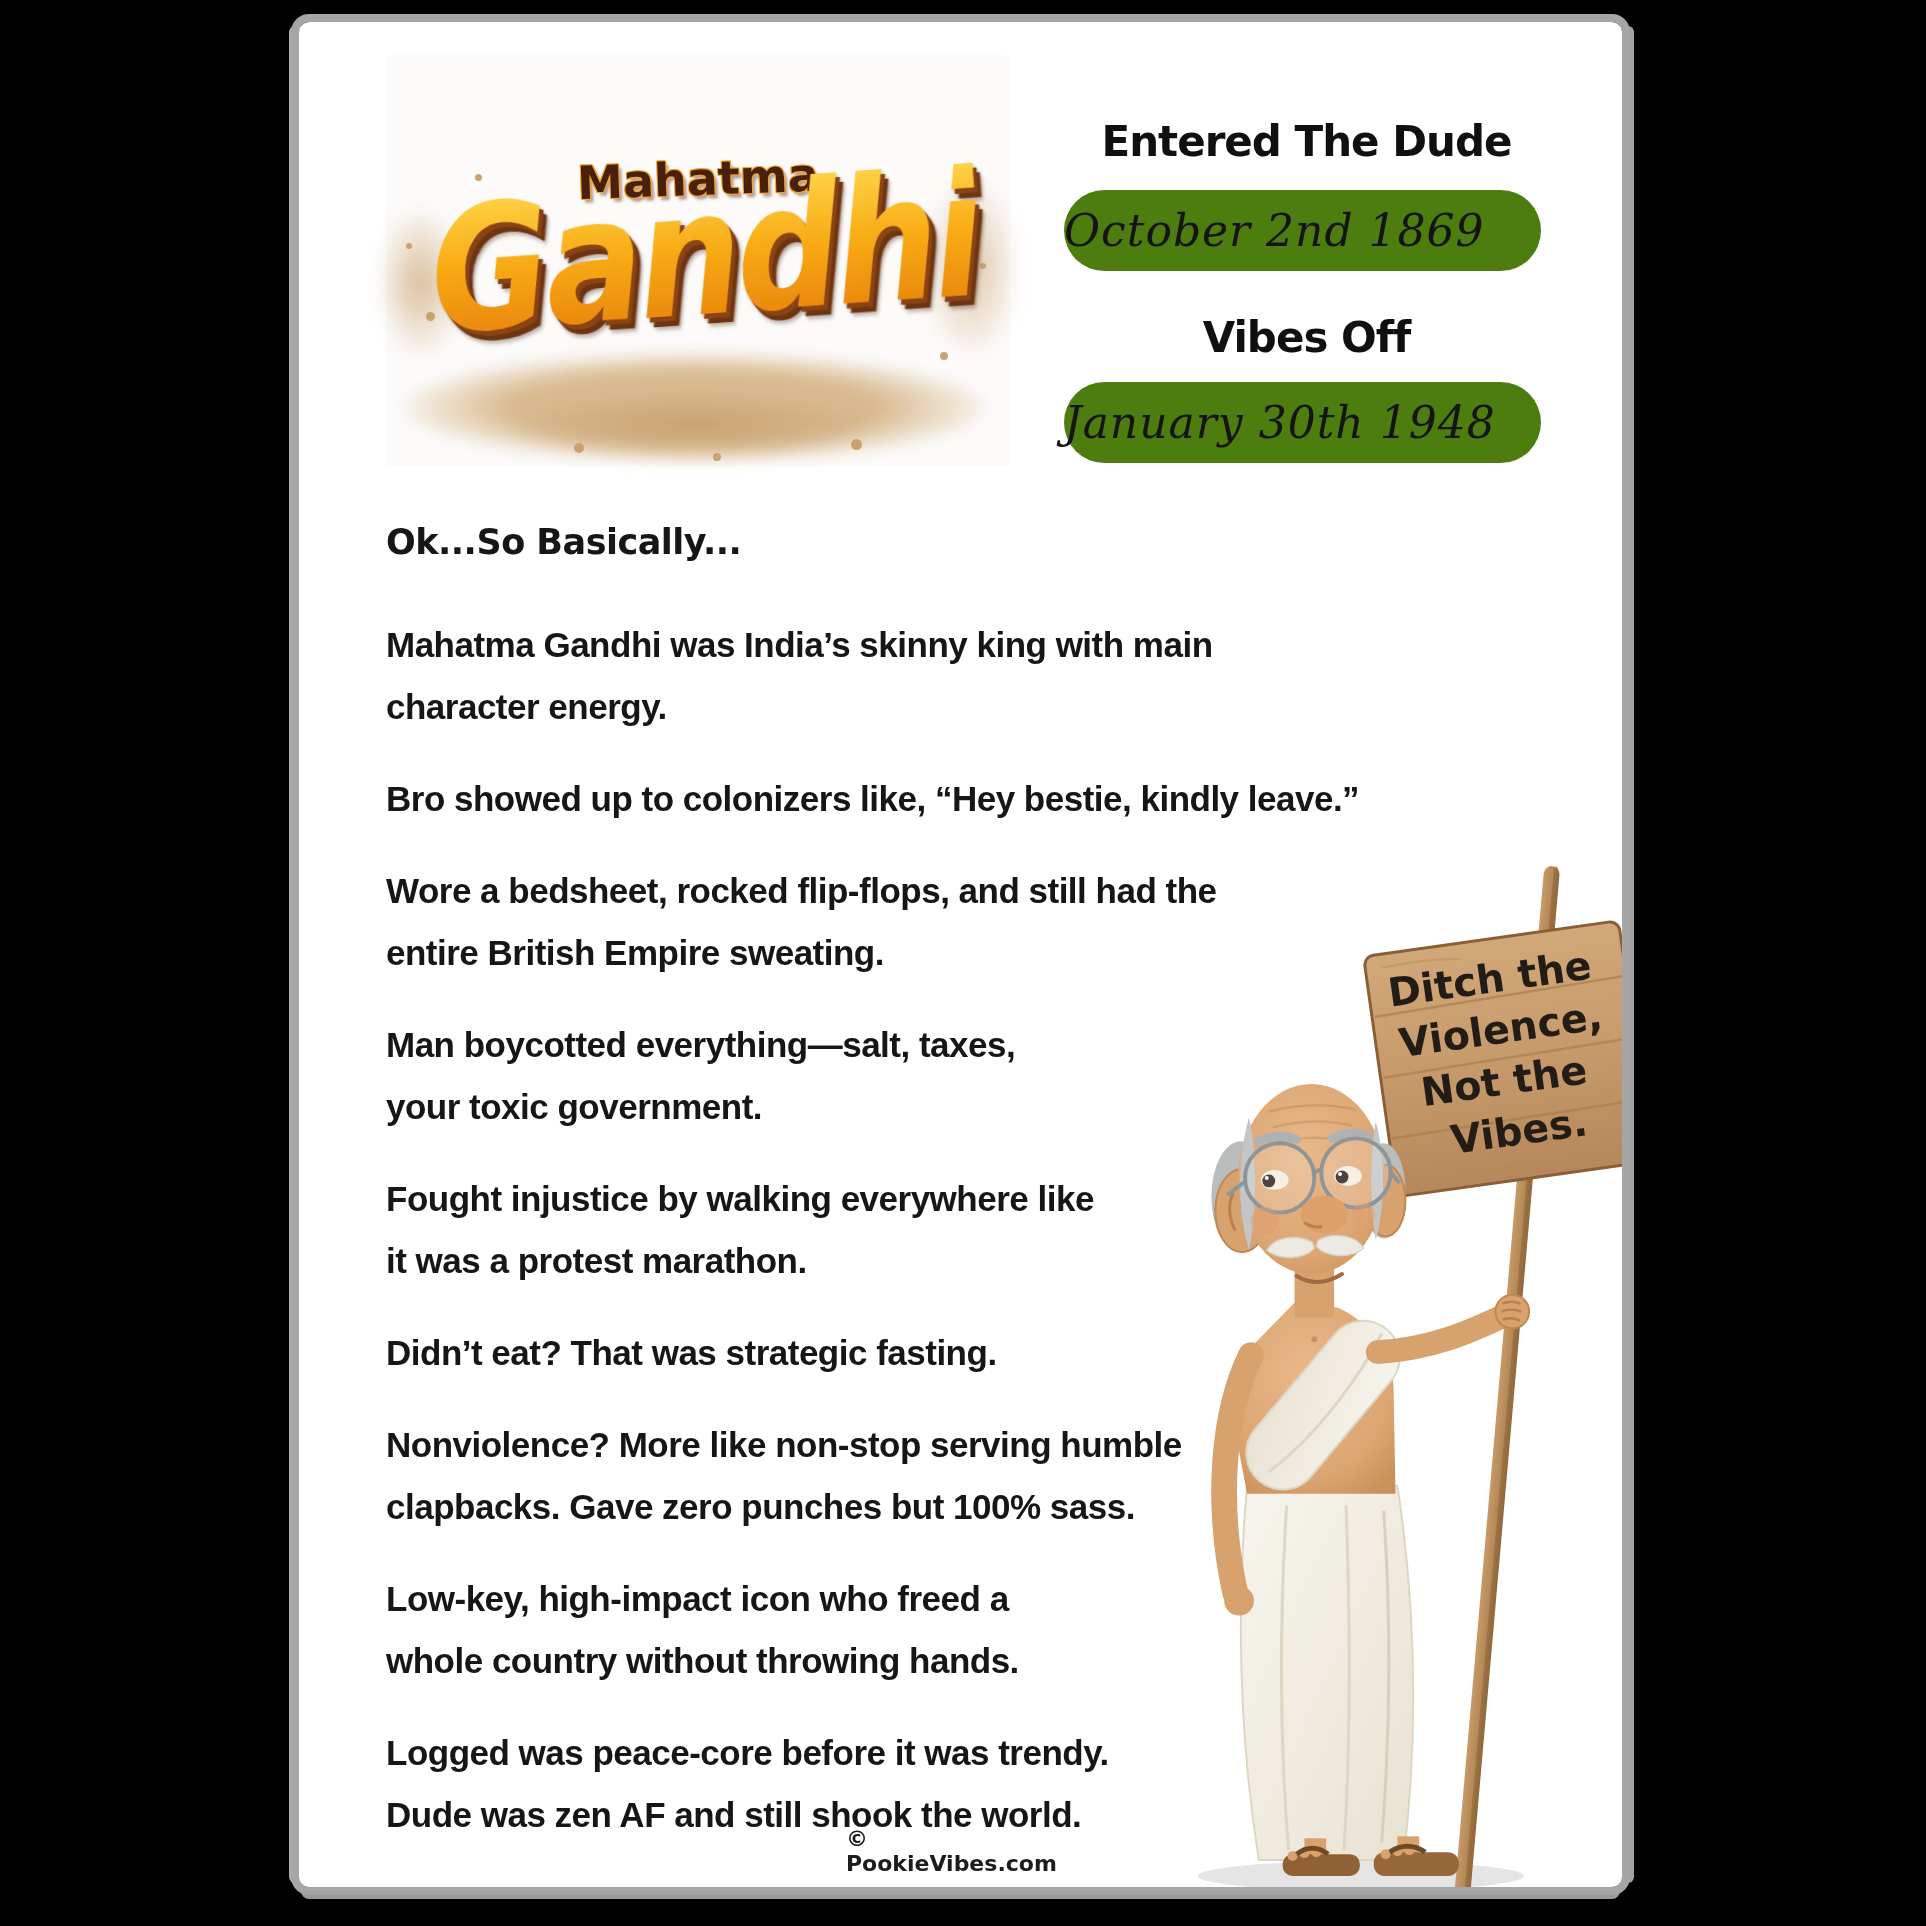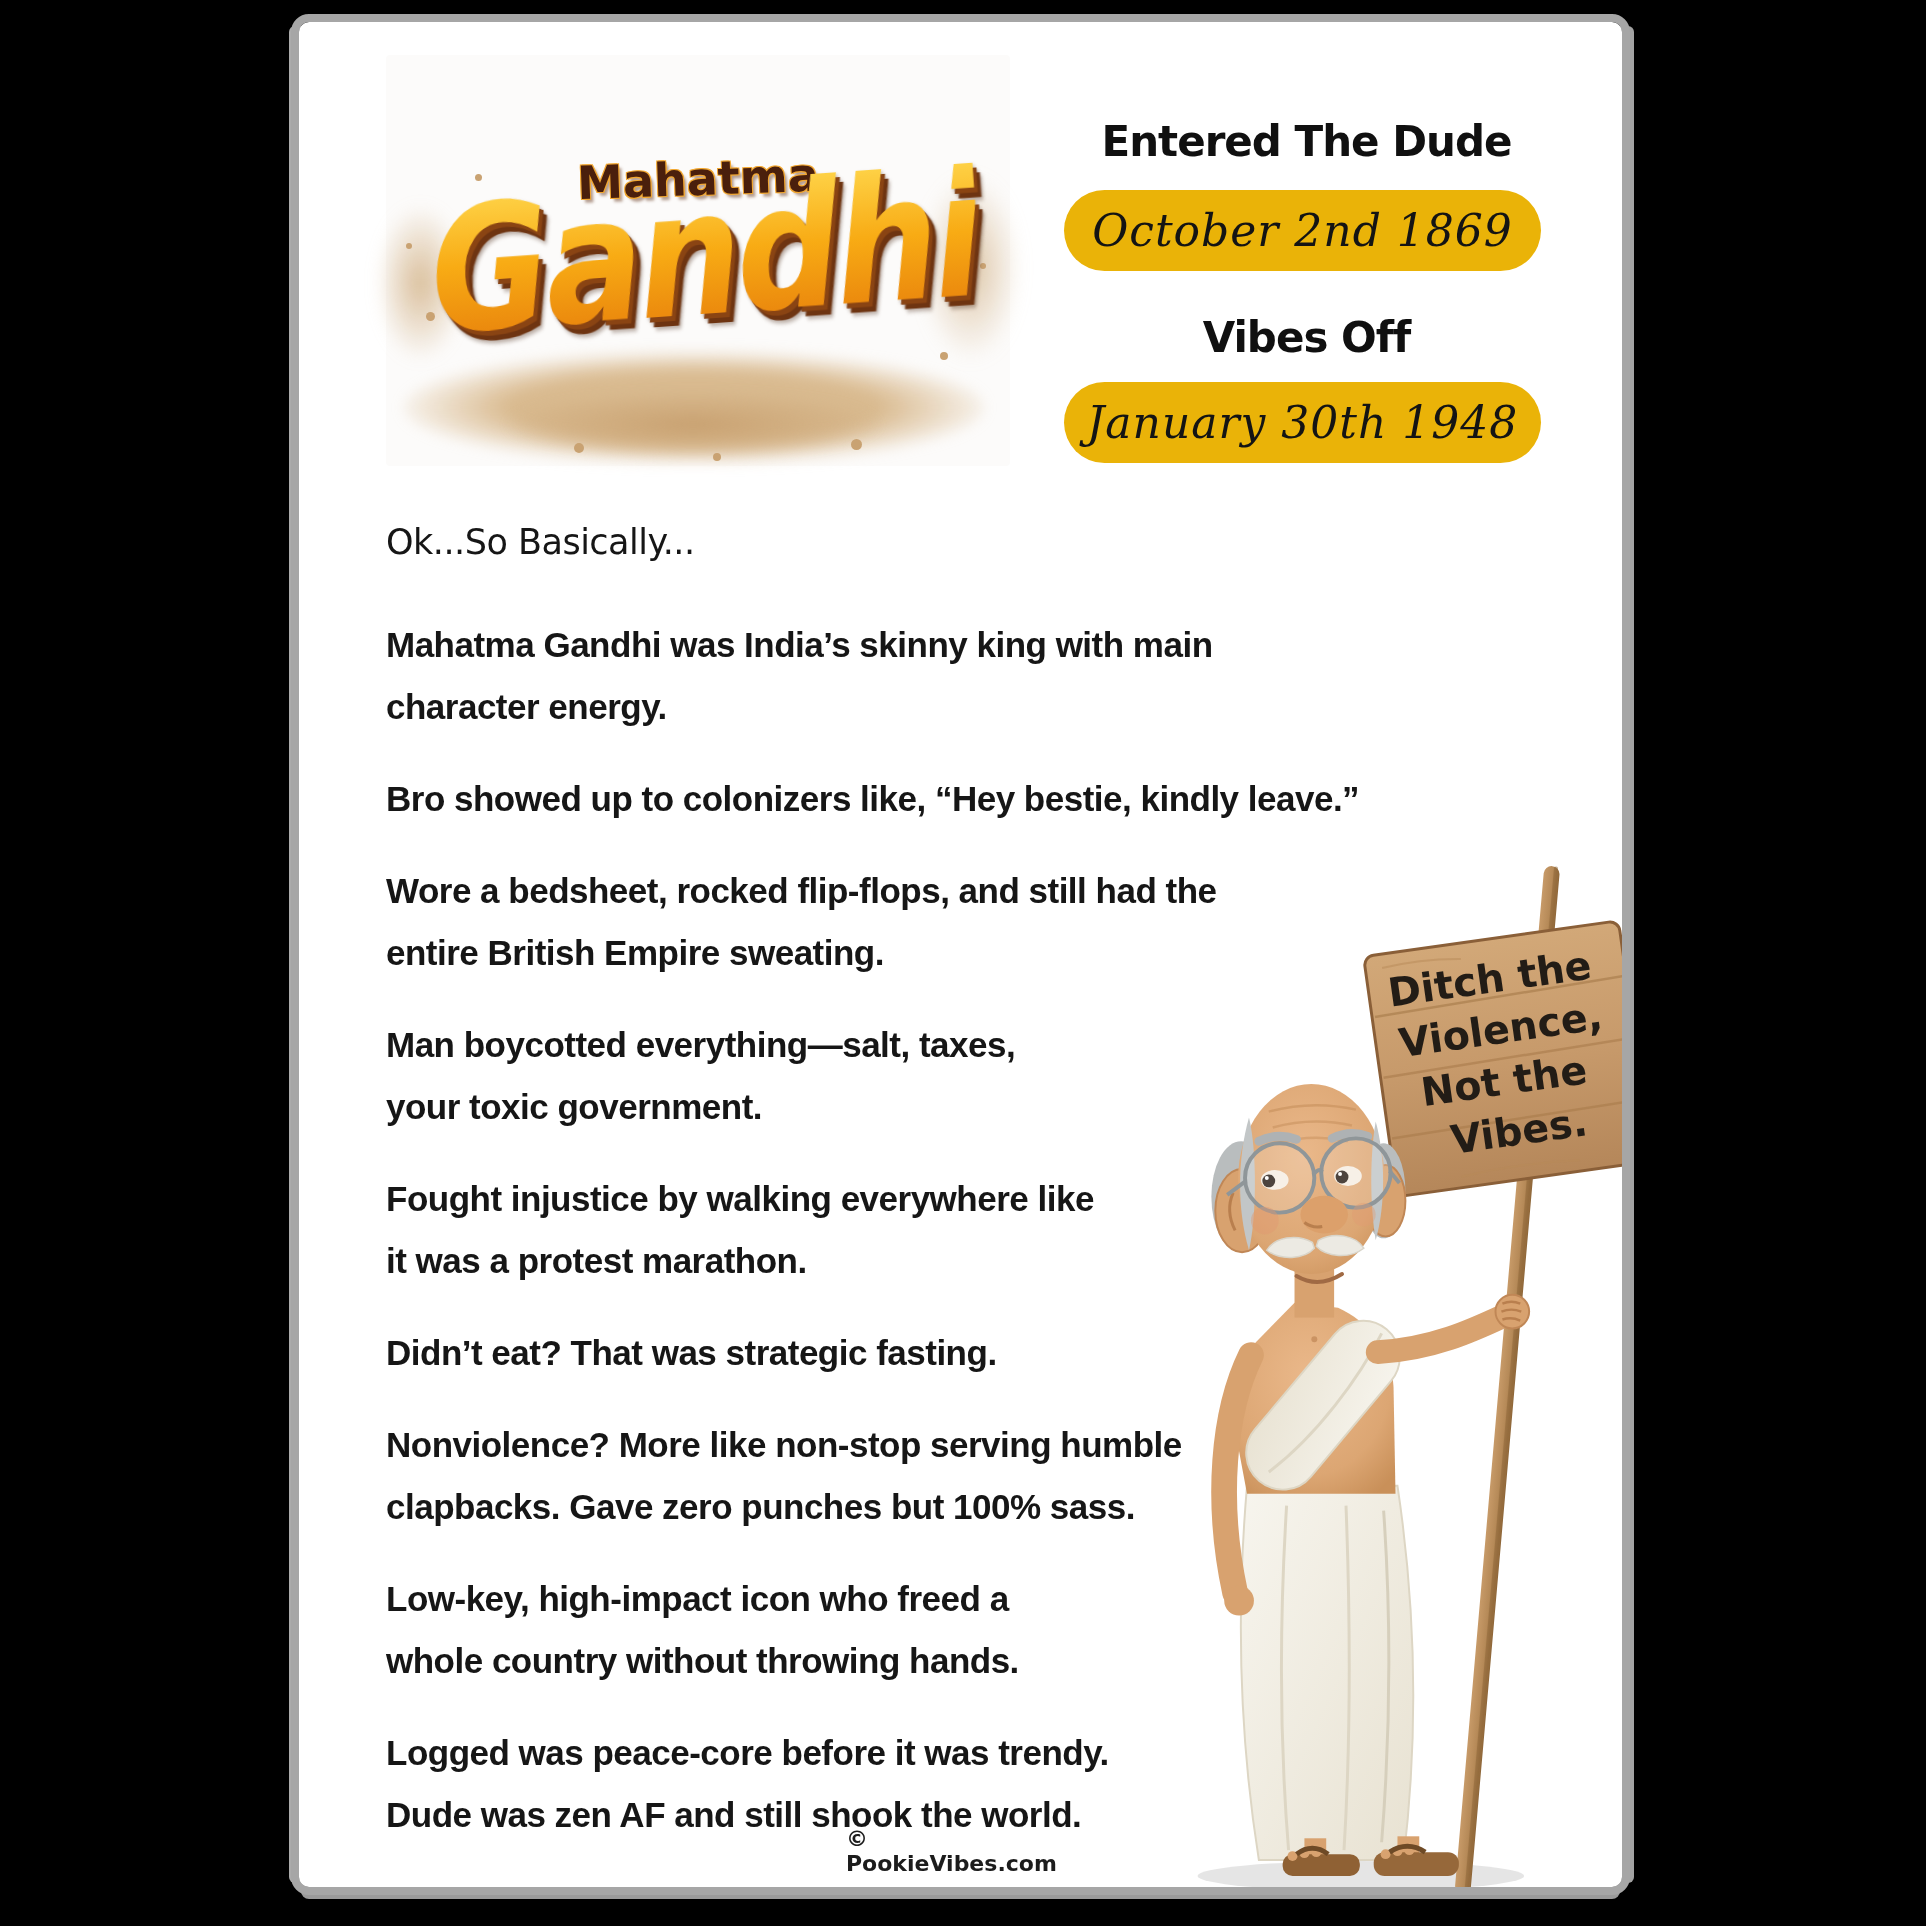--- a/index.html
+++ b/index.html
@@ -51,33 +51,33 @@
   
   .hdr-label{
     position:absolute;left:765px;width:485px;text-align:center;
     font-family:"DejaVu Sans", sans-serif;
     font-size:42px;font-weight:bold;color:#101010;letter-spacing:-1px;
   }
   .lbl-entered{top:95px;}
   .lbl-logged{top:291px;}
   .pill{
     position:absolute;left:765px;width:477px;height:81px;border-radius:41px;
-    background:#eab308;display:flex;align-items:center;justify-content:center;
+    background:#4d7c0f;display:flex;align-items:center;
   }
   .pill-entered{top:168px;}
   .pill-logged{top:360px;}
   .pill-text{
     font-family:"DejaVu Serif", serif;
     font-style:italic;font-size:44px;color:#141414;letter-spacing:1px;
   }
   
   .intro{
     position:absolute;left:87px;top:500px;
     font-family:"DejaVu Sans", sans-serif;
-    font-size:35px;font-weight:normal;color:#161616;letter-spacing:-0.5px;
+    font-size:35px;font-weight:bold;color:#161616;letter-spacing:-0.5px;
   }
   .paras{position:absolute;left:87px;top:592px;width:1168px;}
   .para{
     font-family:Liberation Sans, sans-serif;
     font-size:35px;font-weight:bold;color:#161616;letter-spacing:-0.5px;
     line-height:62px;white-space:pre;margin:0 0 30px 0;
   }
   
   .watermark{
     position:absolute;left:547px;top:1804px;width:238px;text-align:left;

